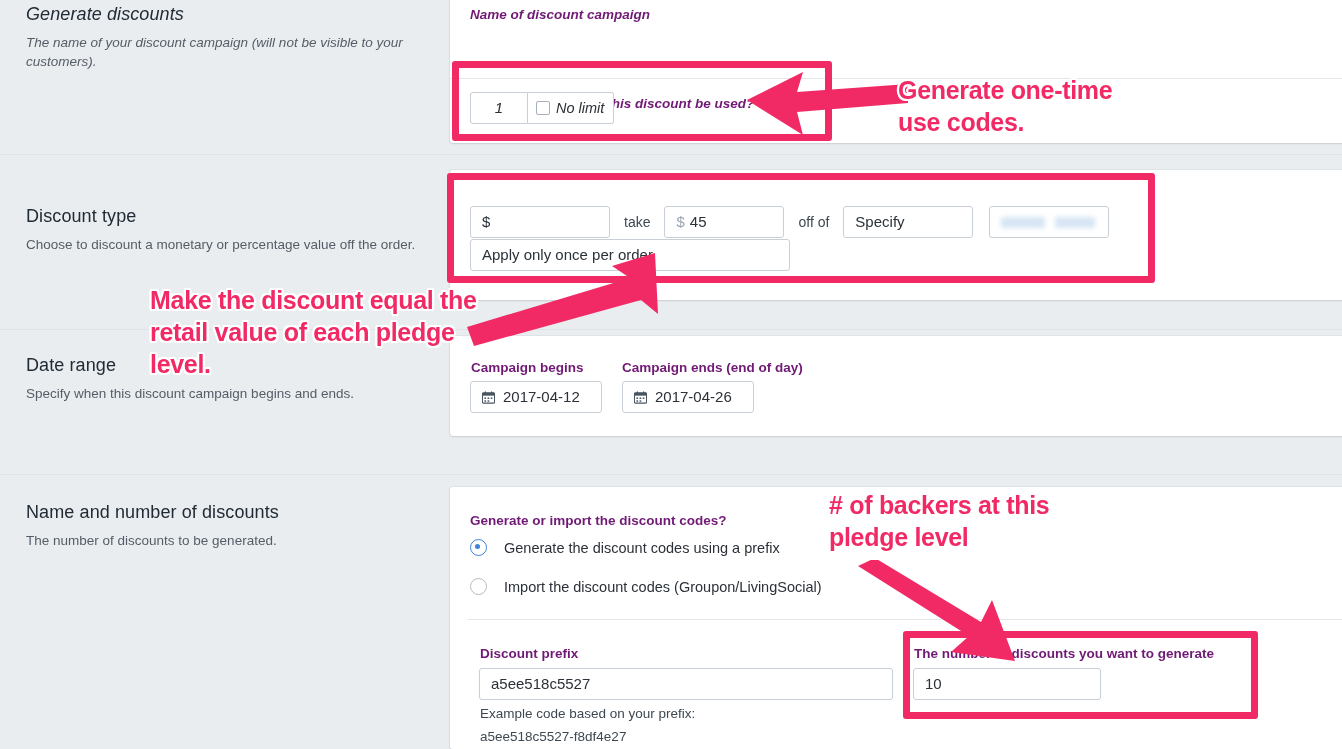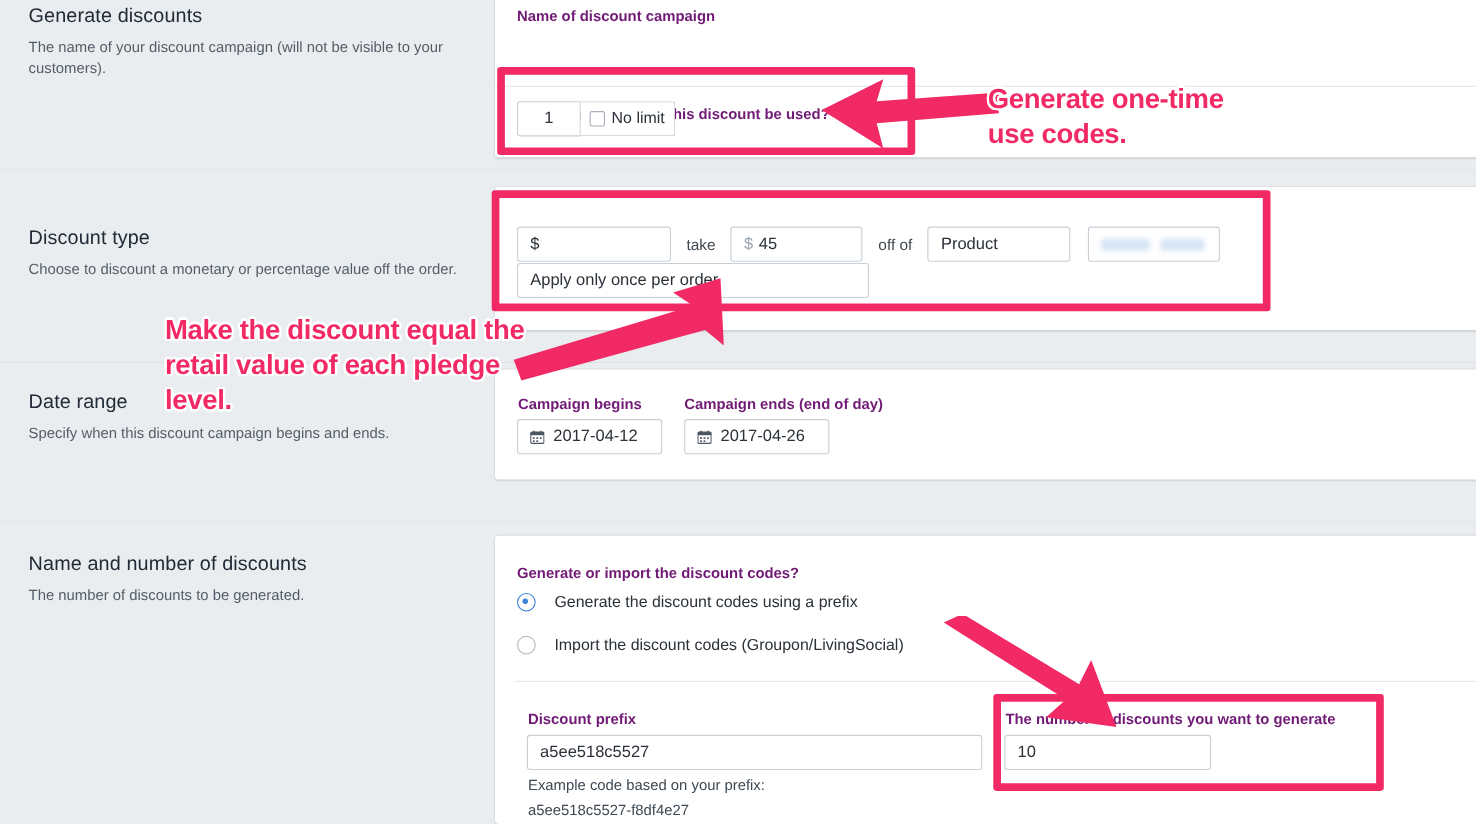--- a/index.html
+++ b/index.html
@@ -178,21 +178,21 @@
     box-sizing: border-box;
     pointer-events: none;
   }
   .arrow-svg { position: absolute; pointer-events: none; }
 </style>
 </head>
 <body>
 
 <div id="root">
 
-  <div class="section" style="top:0;height:155px;">
+  <div class="section" style="top:0;height:155px;font-style:italic;">
     <div class="left-col" style="top:3px;">
       <h2 class="sec-title">Generate discounts</h2>
       <p class="sec-desc">The name of your discount campaign (will not be visible to your customers).</p>
     </div>
 
     <div class="card" style="left:450px;top:-12px;width:910px;height:155px;">
       <div class="fl" style="position:absolute;left:20px;top:19px;">Name of discount campaign</div>
 
       <div class="hr-light" style="left:0;top:90px;width:910px;"></div>
 
@@ -220,21 +220,21 @@
     <div class="card" style="left:450px;top:15px;width:910px;height:130px;"></div>
 
     <div style="position:absolute;left:470px;top:51px;display:flex;align-items:center;">
       <div class="inp" style="width:140px;">$</div>
       <span class="plain-txt" style="margin:0 14px;">take</span>
       <div class="inp" style="width:120px;">
         <span class="dollar-pre">$</span>
           <span>45</span>
       </div>
       <span class="plain-txt" style="margin:0 14px;">off of</span>
-      <div class="inp" style="width:130px;">Product</div>
+      <div class="inp" style="width:130px;">Specify</div>
       <div class="inp" style="width:120px;margin-left:16px;">
         <span class="blur-bar" style="width:44px;"></span>
         <span style="width:10px;"></span>
         <span class="blur-bar" style="width:40px;"></span>
       </div>
     </div>
 
     <div class="inp" style="position:absolute;left:470px;top:84px;width:320px;">Apply only once per order</div>
 
     <div class="sec-divider" style="top:174px;"></div>
@@ -336,14 +336,16 @@
 
   <svg class="arrow-svg" style="left:855px;top:560px;" width="180" height="105" viewBox="0 0 180 105">
     <path d="M3,6 L20,-2 L126,62 L137,40 L160,101 L96,92 L114,76 Z" fill="#f12a65"></path>
   </svg>
 
   <div class="anno" style="left:898px;top:74px;width:260px;">Generate one-time
 use codes.</div>
   <div class="anno" style="left:150px;top:284px;width:420px;">Make the discount equal the
 retail value of each pledge
 level.</div>
+  <div class="anno" style="left:829px;top:489px;width:300px;"># of backers at this
+pledge level</div>
 
 </div>
 
 </body></html>

